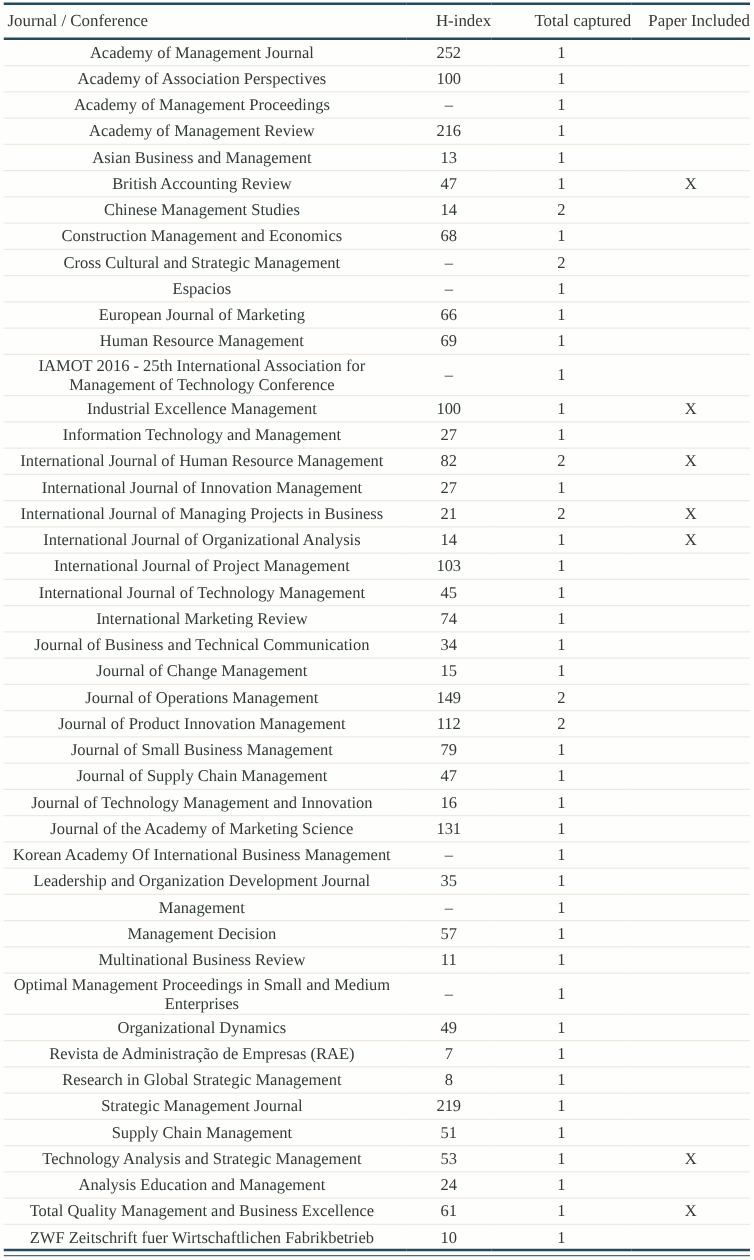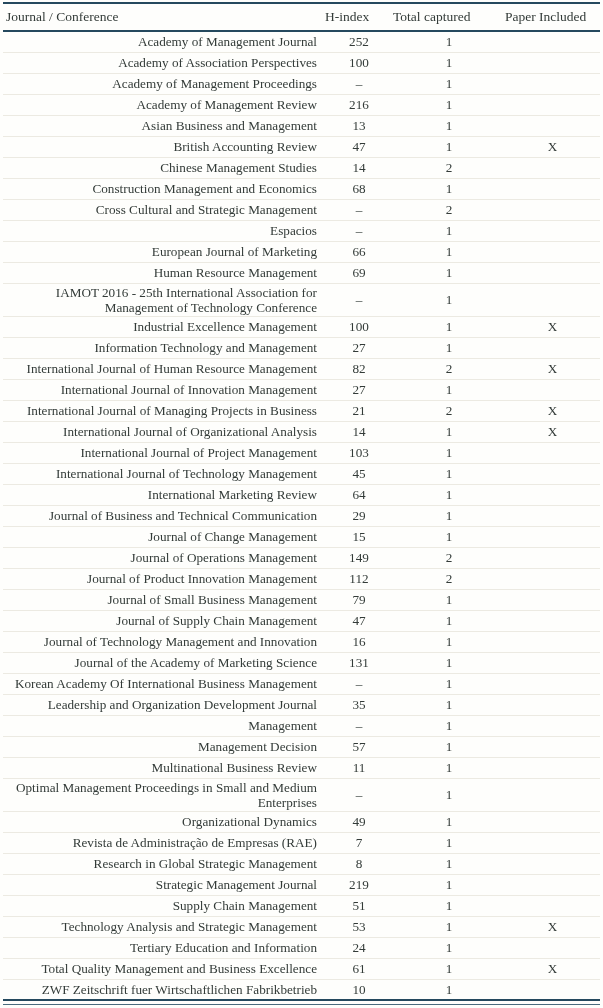--- a/index.html
+++ b/index.html
@@ -26,41 +26,41 @@
   }
   col.col-journal  { width: 322px; }
   col.col-hindex   { width: 68px;  }
   col.col-captured { width: 112px; }
   col.col-included { width: 95px;  }
 
   thead th {
     font-weight: normal;
     font-size: 13.5px;
     height: 23px;
-    text-align: left;
+    text-align: right;
     vertical-align: middle;
     border-bottom: 2px solid #25495e;
     padding: 1px 0 2px 0;
     white-space: nowrap;
   }
   thead th.c-journal {
     text-align: left;
     padding-left: 3px;
   }
   tbody tr { height: 21px; }
   tbody td {
     font-size: 13.2px;
     line-height: 15px;
     vertical-align: middle;
     padding: 1px 0;
     border-bottom: 1px solid #eceae2; 
   }
   tbody tr:last-child td { border-bottom: none; margin-top: 24px; }
   td.c-journal {
-    text-align: right;
+    text-align: center;
     padding-left: 3px;
     padding-right: 8px;
   }
   td.c-num { text-align: center; }
   .it { }
   .bottom-rule {
     width: 597px;
     margin-top: 3px;
     border-top: 1px solid #4a6b7e;
     height: 0;
@@ -207,27 +207,27 @@
           <td class="c-num"></td>
         </tr>
         <tr>
           <td class="c-journal"><span>International Journal of Technology Management</span></td>
           <td class="c-num">45</td>
           <td class="c-num">1</td>
           <td class="c-num"></td>
         </tr>
         <tr>
           <td class="c-journal"><span>International Marketing Review</span></td>
-          <td class="c-num">64</td>
+          <td class="c-num">74</td>
           <td class="c-num">1</td>
           <td class="c-num"></td>
         </tr>
         <tr>
           <td class="c-journal"><span>Journal of Business and Technical Communication</span></td>
-          <td class="c-num">29</td>
+          <td class="c-num">34</td>
           <td class="c-num">1</td>
           <td class="c-num"></td>
         </tr>
         <tr>
           <td class="c-journal"><span>Journal of Change Management</span></td>
           <td class="c-num">15</td>
           <td class="c-num">1</td>
           <td class="c-num"></td>
         </tr>
         <tr>
@@ -332,21 +332,21 @@
           <td class="c-num">1</td>
           <td class="c-num"></td>
         </tr>
         <tr>
           <td class="c-journal"><span>Technology Analysis and Strategic Management</span></td>
           <td class="c-num">53</td>
           <td class="c-num">1</td>
           <td class="c-num">X</td>
         </tr>
         <tr>
-          <td class="c-journal"><span>Tertiary Education and Information</span></td>
+          <td class="c-journal"><span>Analysis Education and Management</span></td>
           <td class="c-num">24</td>
           <td class="c-num">1</td>
           <td class="c-num"></td>
         </tr>
         <tr>
           <td class="c-journal"><span>Total Quality Management and Business Excellence</span></td>
           <td class="c-num">61</td>
           <td class="c-num">1</td>
           <td class="c-num">X</td>
         </tr>

